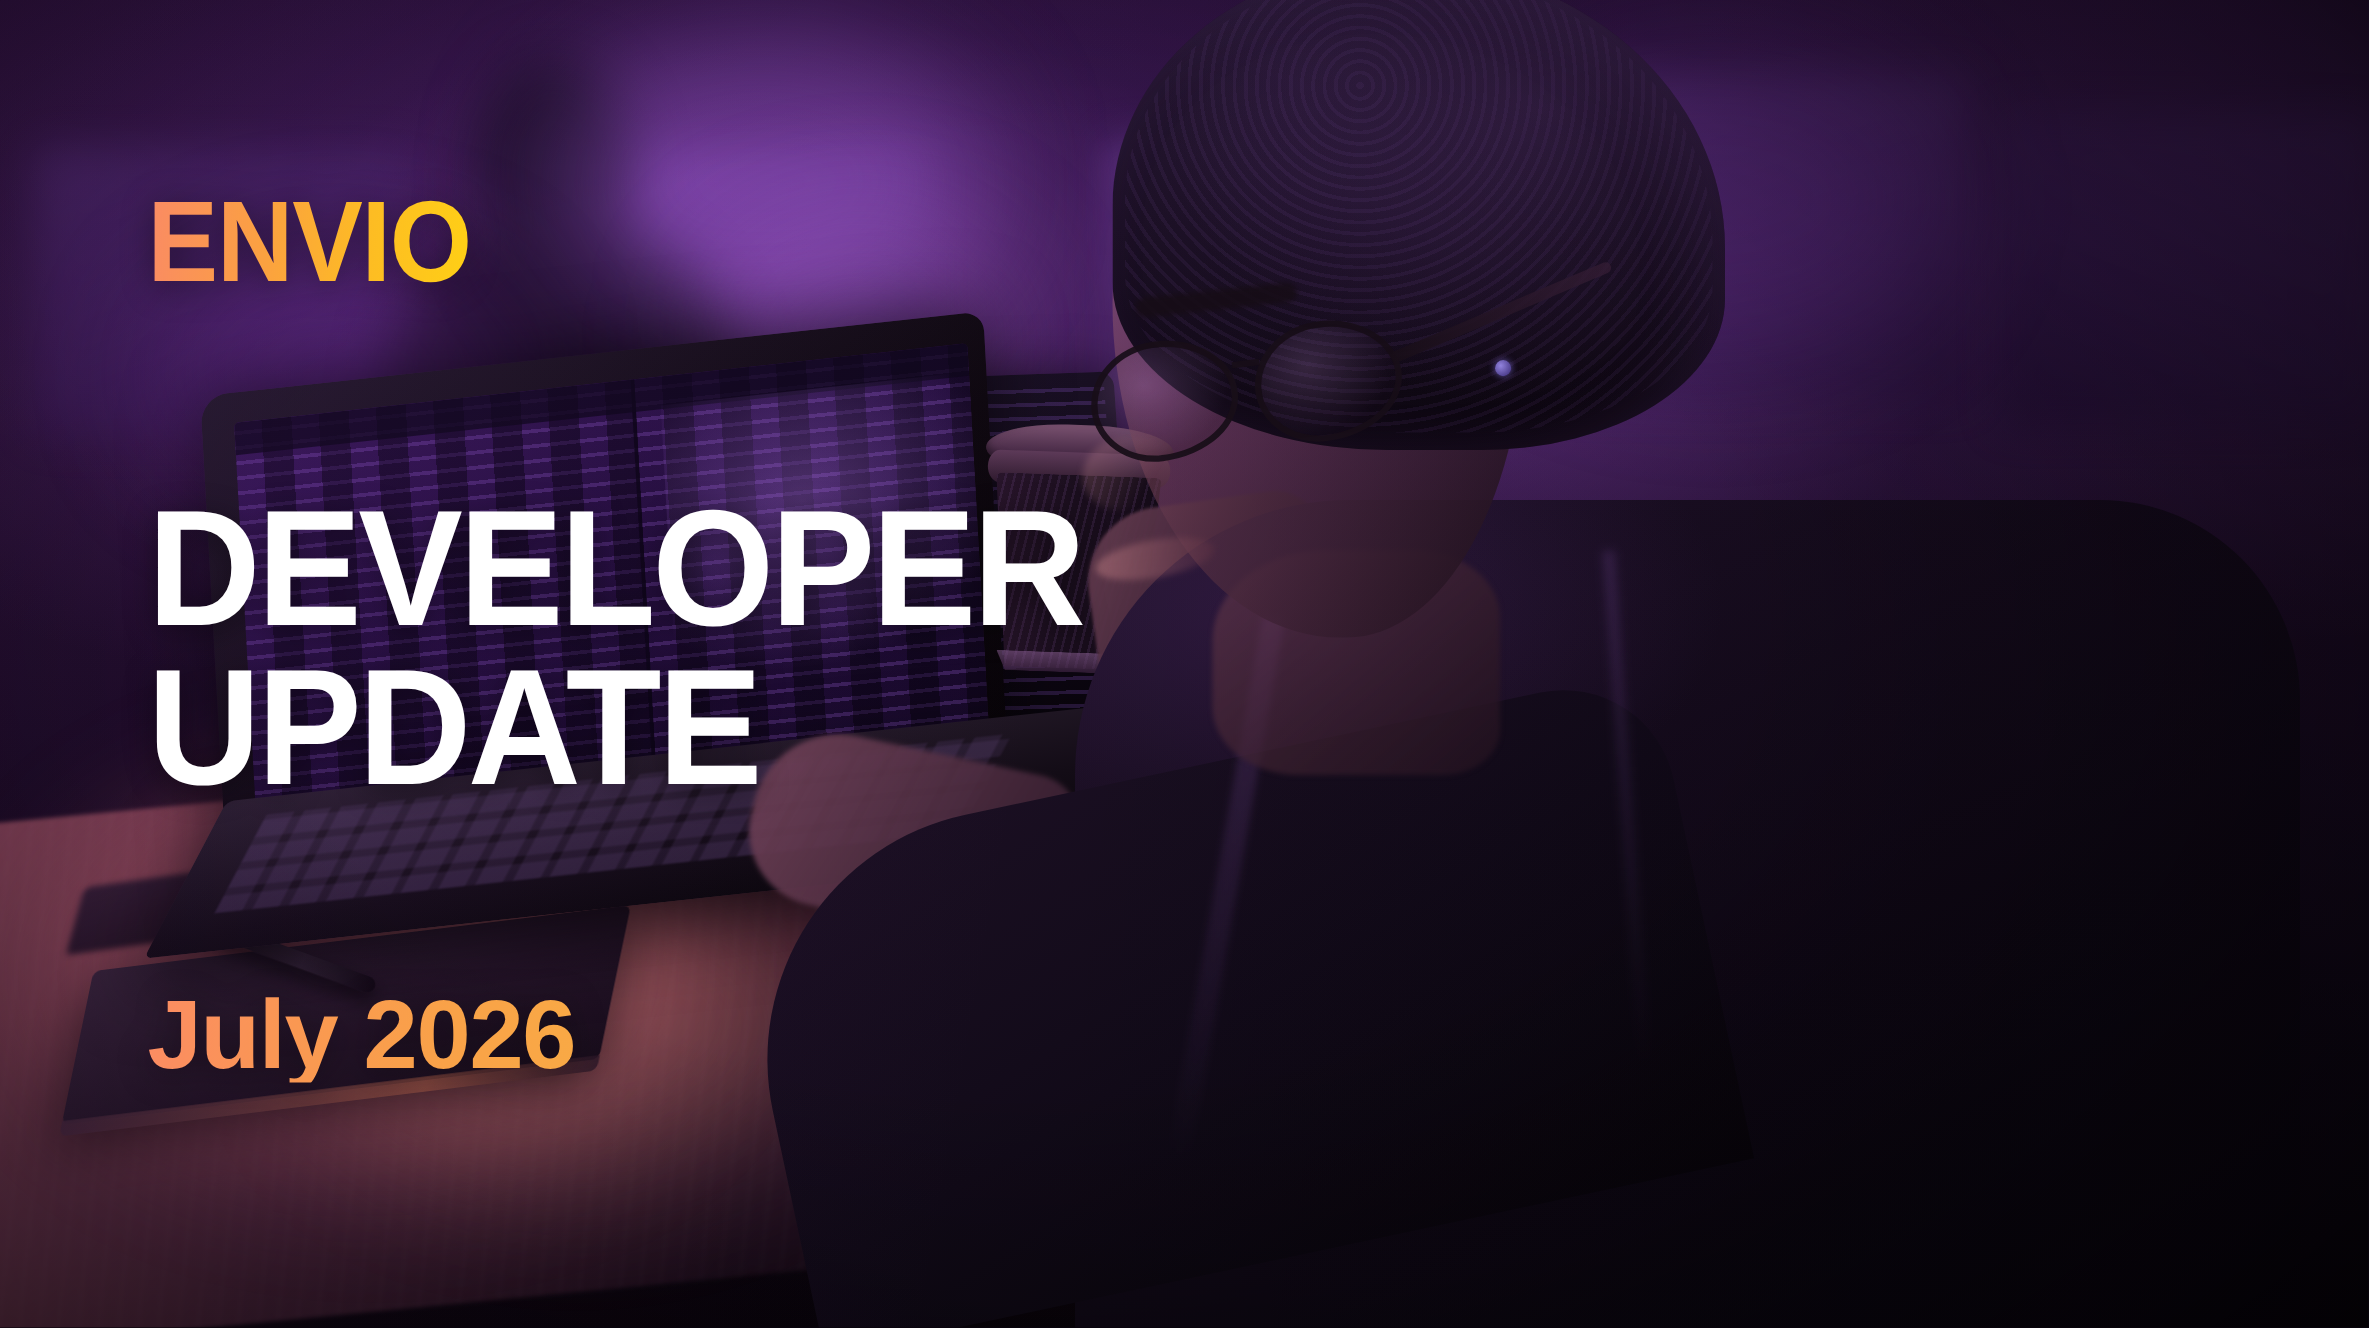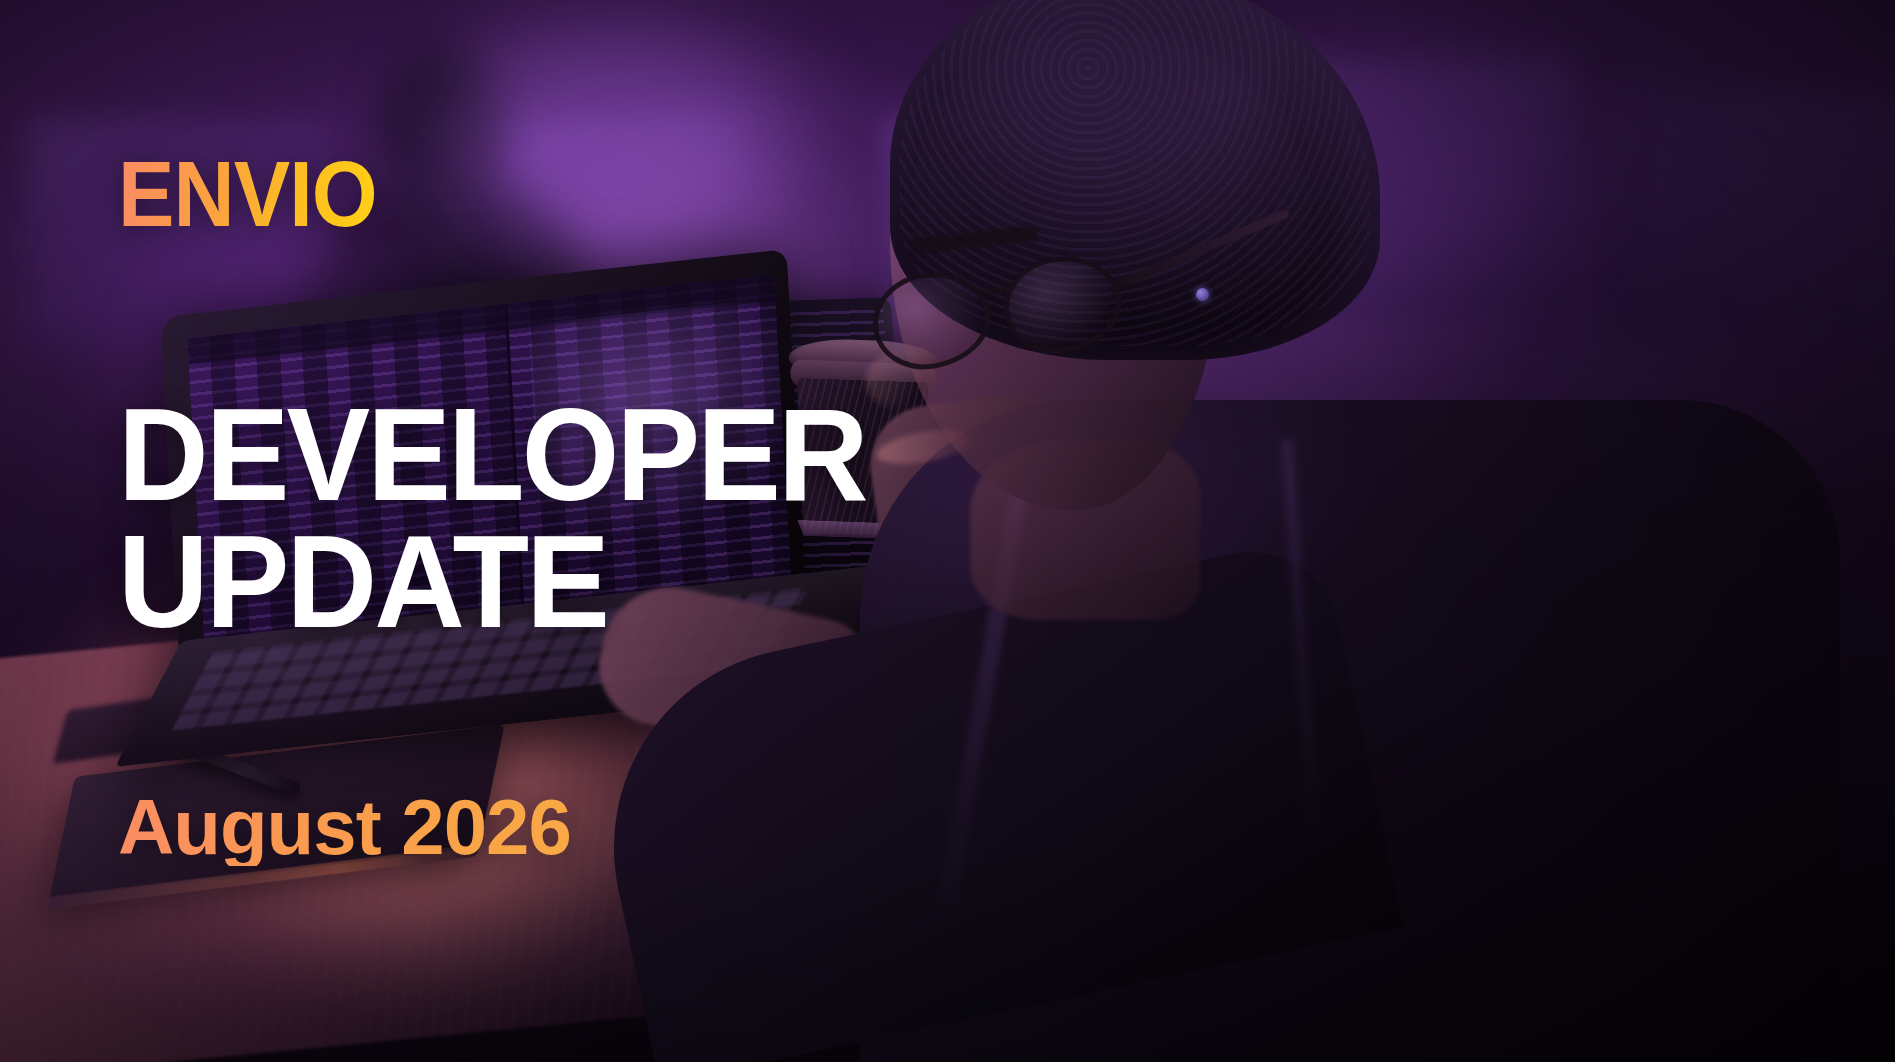--- a/index.html
+++ b/index.html
@@ -619,16 +619,16 @@
 
   <div class="overlay">
 
     <div class="brand">ENVIO</div>
 
     <div class="headline">
       <span class="l1">DEVELOPER</span>
       <span class="l2">UPDATE</span>
     </div>
 
-    <div class="date">August 2026</div>
+    <div class="date">July 2026</div>
   </div>
 
 </div>
 
 </body></html>

